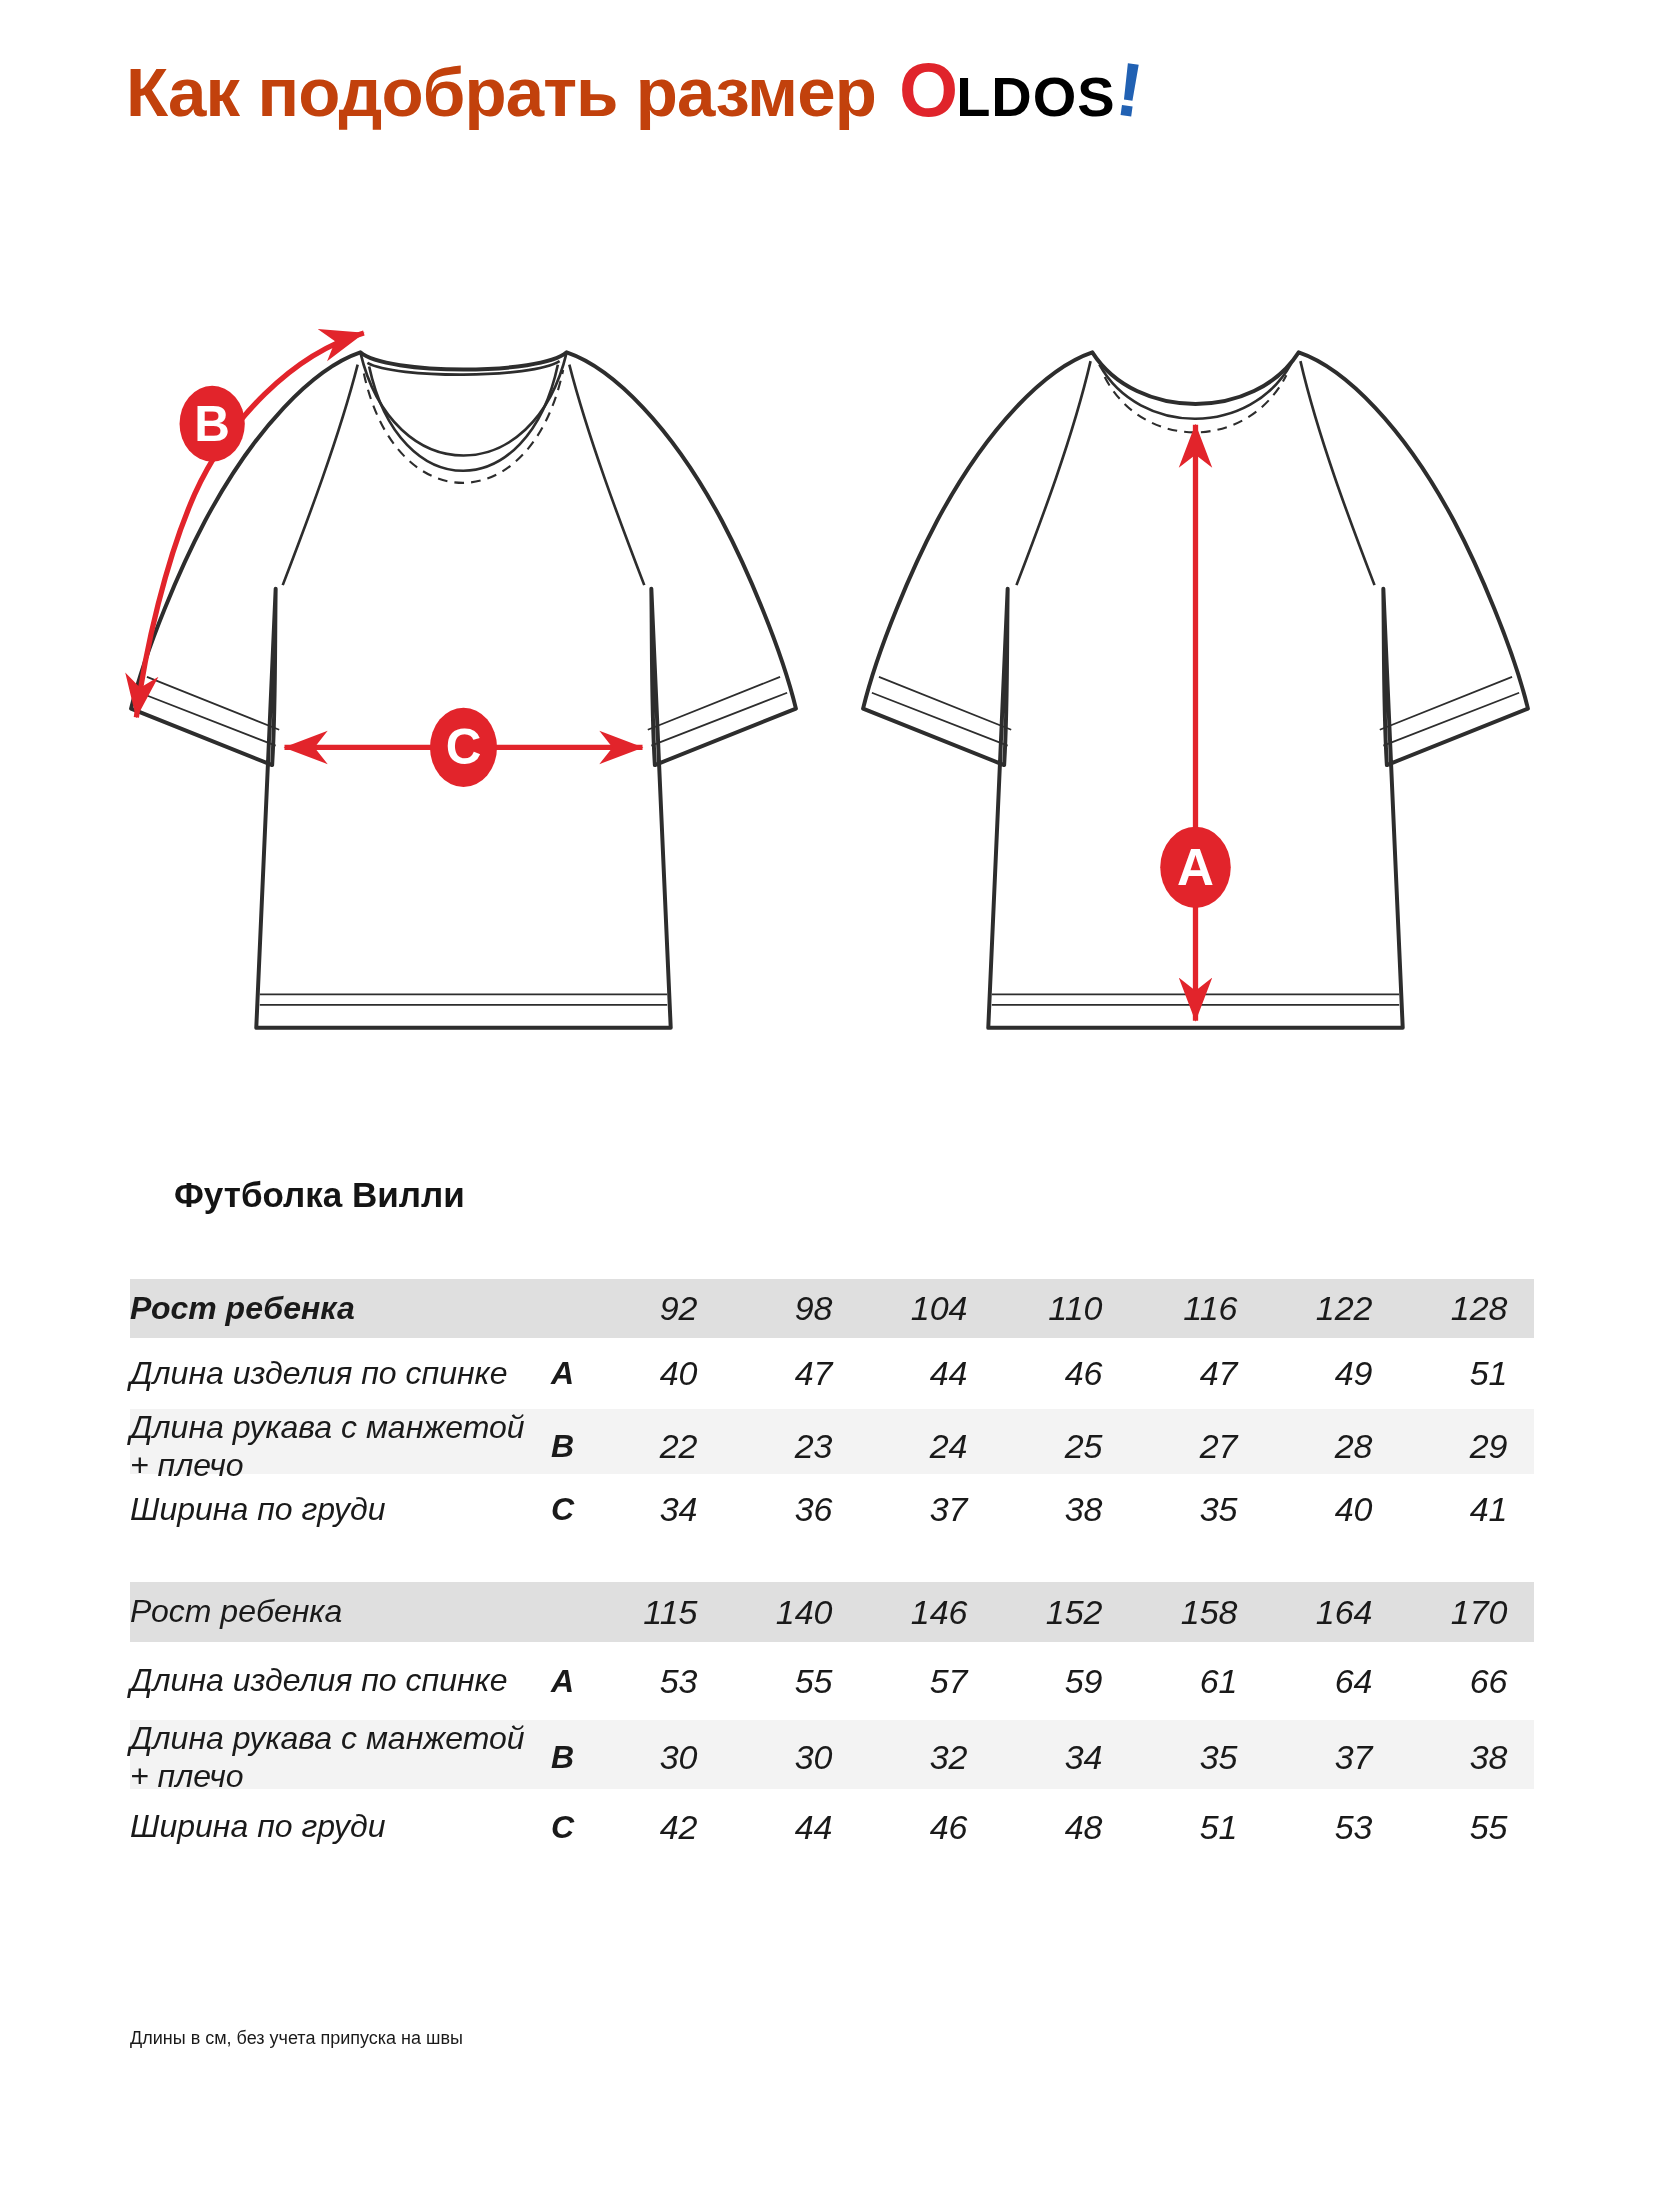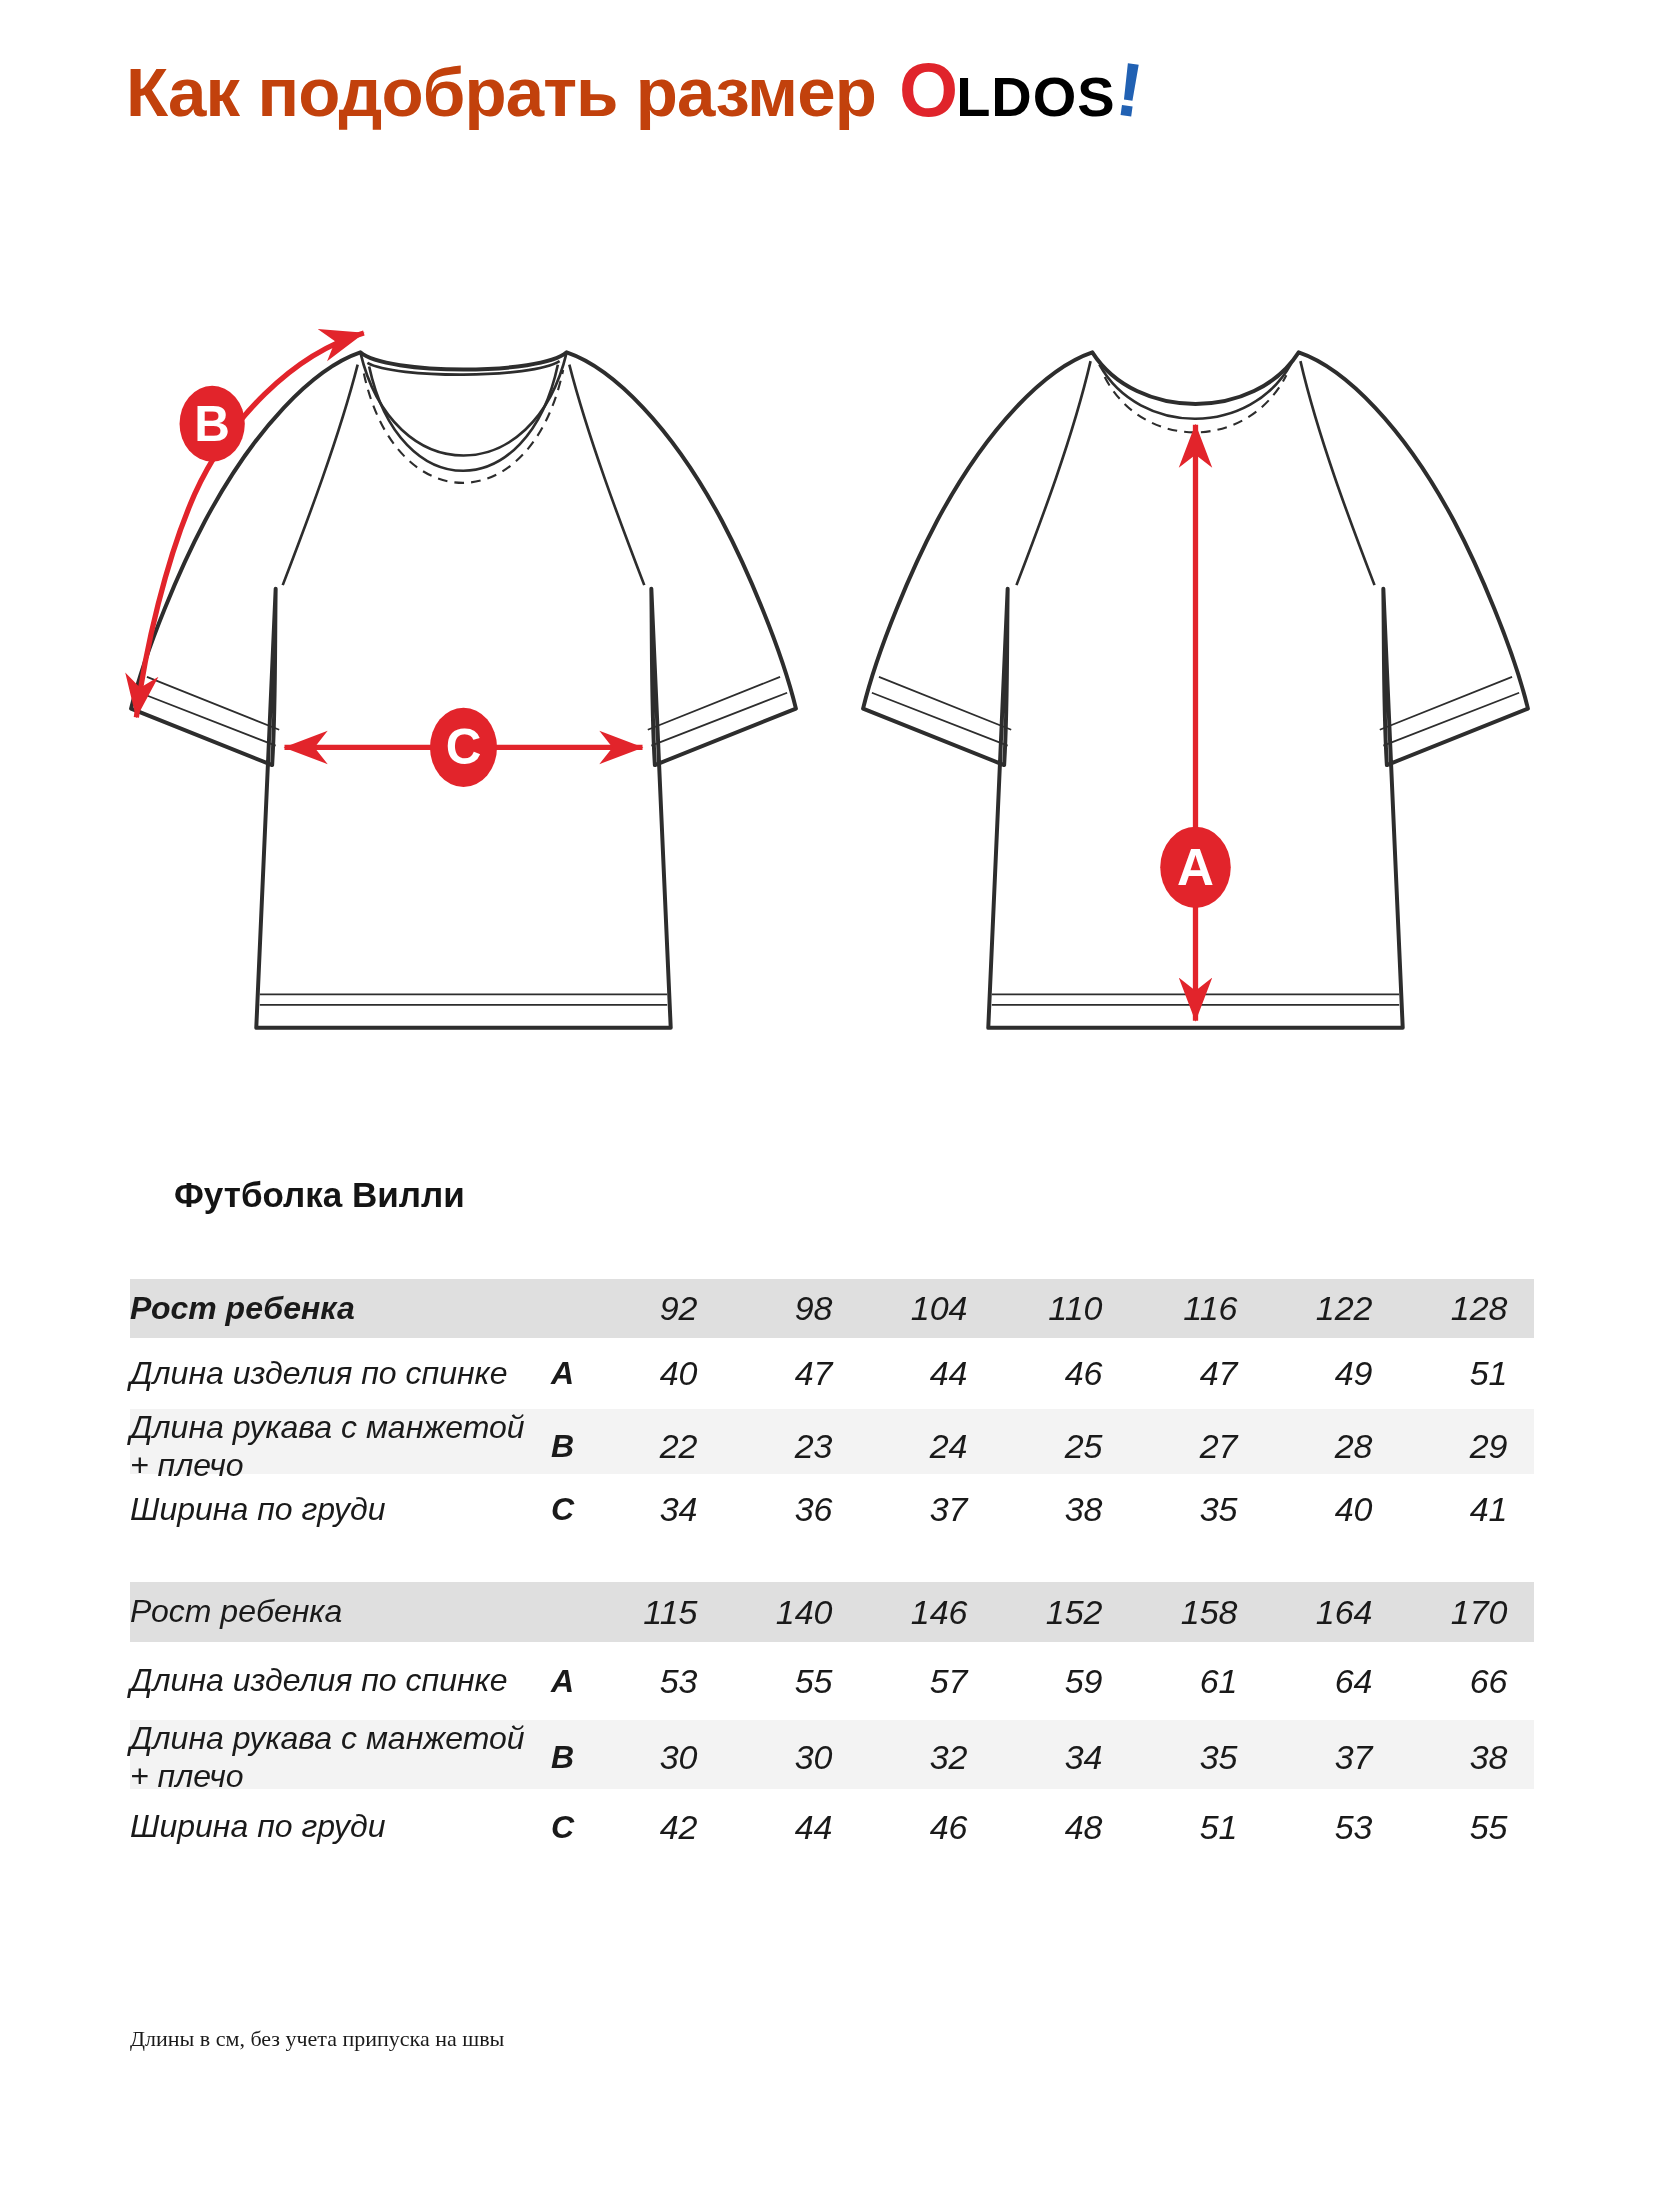--- a/index.html
+++ b/index.html
@@ -33,21 +33,21 @@
   .t-header2{height:60px;background:#dfdfdf;}
   .r-a1{height:71px;}
   .r-b1{height:65px;background:#f3f3f3;}
   .r-c1{height:71px;}
   .spacer{height:37px;}
   .r-a2{height:78px;}
   .r-b2{height:69px;background:#f3f3f3;}
   .r-c2{height:76px;}
 
   
-  .notes{position:absolute;left:130px;top:2022px;font-size:22px;line-height:33px;color:#1a1a1a;font-family:Liberation Serif, serif;}
+  .notes{position:absolute;left:130px;top:2022px;font-size:18px;line-height:33px;color:#1a1a1a;}
 </style>
 </head>
 <body>
 
 <div id="page">
 
   <div class="title-row">
     <span class="page-title">Как подобрать размер</span><span class="logo"><span class="o" style="color:#e0242b">O</span><span class="rest" style="color:#000000">LDOS</span><span class="bang" style="color:#2161b3">!</span></span>
   </div>
 

